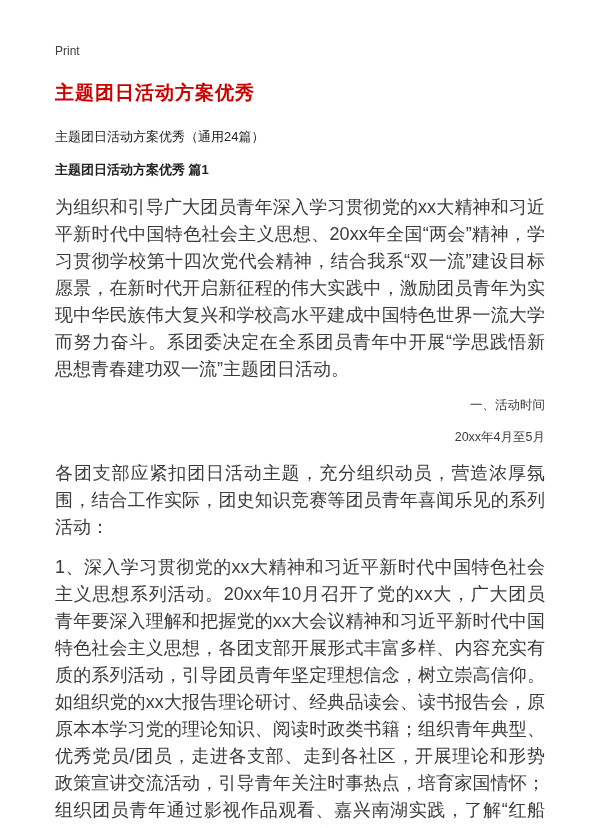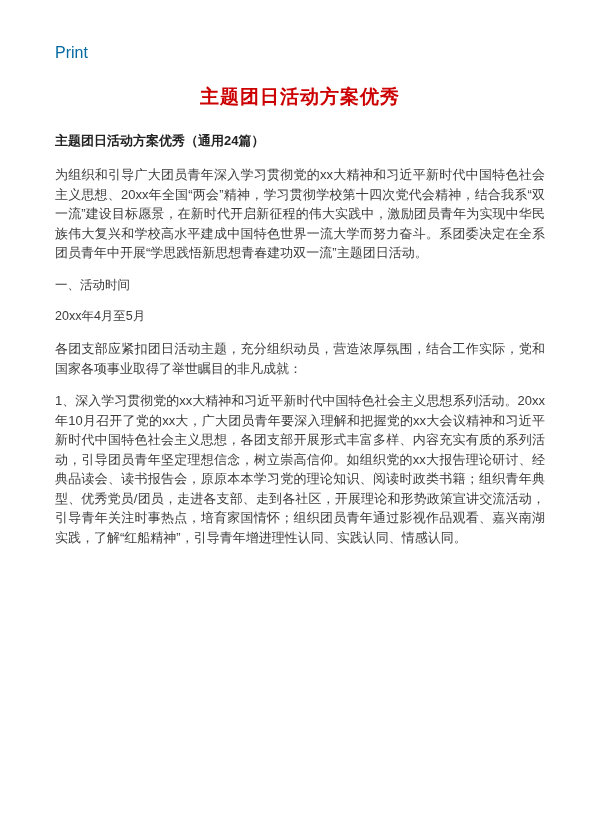--- a/index.html
+++ b/index.html
@@ -16,76 +16,77 @@
     box-sizing: border-box;
   }
   .page {
     box-sizing: border-box;
     width: 600px;
     height: 828px;
     padding: 44px 55px 0 55px;
     overflow: hidden;
   }
   .print-label {
-    font-size: 16px;
-    color: #0369a1;
+    font-size: 12px;
+    color: #404040;
     margin: 0 0 22px 0;
   }
   .doc-title {
     color: #cc0000;
     font-size: 19px;
     font-weight: bold;
-    text-align: center;
     margin: 0 0 22px 0;
     letter-spacing: 1px;
   }
   .doc-subtitle {
     font-size: 13px;
-    font-weight: bold;
+    font-weight: normal;
     color: #222222;
     margin: 0 0 15px 0;
   }
   .section-heading {
     font-size: 13px;
     font-weight: bold;
     color: #222222;
     margin: 0 0 15px 0;
   }
   p.body-para {
-    font-size: 13px;
+    font-size: 18px;
     line-height: 1.5;
     margin: 0 0 13px 0;
     text-align: justify;
     color: #3b3b3b;
   }
   p.single-line {
     font-size: 12.5px;
     line-height: 1.5;
     margin: 0 0 13px 0;
     color: #3b3b3b;
+    text-align: right;
   }
 </style>
 </head>
 <body>
 
 <div class="page">
 
   <div class="print-label">Print</div>
 
   <h1 class="doc-title">主题团日活动方案优秀</h1>
 
   <div class="doc-subtitle">主题团日活动方案优秀（通用24篇）</div>
 
+  <div class="section-heading">主题团日活动方案优秀 篇1</div>
 
   <p class="body-para">为组织和引导广大团员青年深入学习贯彻党的xx大精神和习近平新时代中国特色社会主义思想、20xx年全国“两会”精神，学习贯彻学校第十四次党代会精神，结合我系“双一流”建设目标愿景，在新时代开启新征程的伟大实践中，激励团员青年为实现中华民族伟大复兴和学校高水平建成中国特色世界一流大学而努力奋斗。系团委决定在全系团员青年中开展“学思践悟新思想青春建功双一流”主题团日活动。</p>
 
   <p class="single-line">一、活动时间</p>
 
   <p class="single-line">20xx年4月至5月</p>
 
 
-  <p class="body-para">各团支部应紧扣团日活动主题，充分组织动员，营造浓厚氛围，结合工作实际，党和国家各项事业取得了举世瞩目的非凡成就：</p>
+  <p class="body-para">各团支部应紧扣团日活动主题，充分组织动员，营造浓厚氛围，结合工作实际，团史知识竞赛等团员青年喜闻乐见的系列活动：</p>
 
   <p class="body-para">1、深入学习贯彻党的xx大精神和习近平新时代中国特色社会主义思想系列活动。20xx年10月召开了党的xx大，广大团员青年要深入理解和把握党的xx大会议精神和习近平新时代中国特色社会主义思想，各团支部开展形式丰富多样、内容充实有质的系列活动，引导团员青年坚定理想信念，树立崇高信仰。如组织党的xx大报告理论研讨、经典品读会、读书报告会，原原本本学习党的理论知识、阅读时政类书籍；组织青年典型、优秀党员/团员，走进各支部、走到各社区，开展理论和形势政策宣讲交流活动，引导青年关注时事热点，培育家国情怀；组织团员青年通过影视作品观看、嘉兴南湖实践，了解“红船精神”，引导青年增进理性认同、实践认同、情感认同。</p>
 
 
 
 </div>
 
 </body></html>

